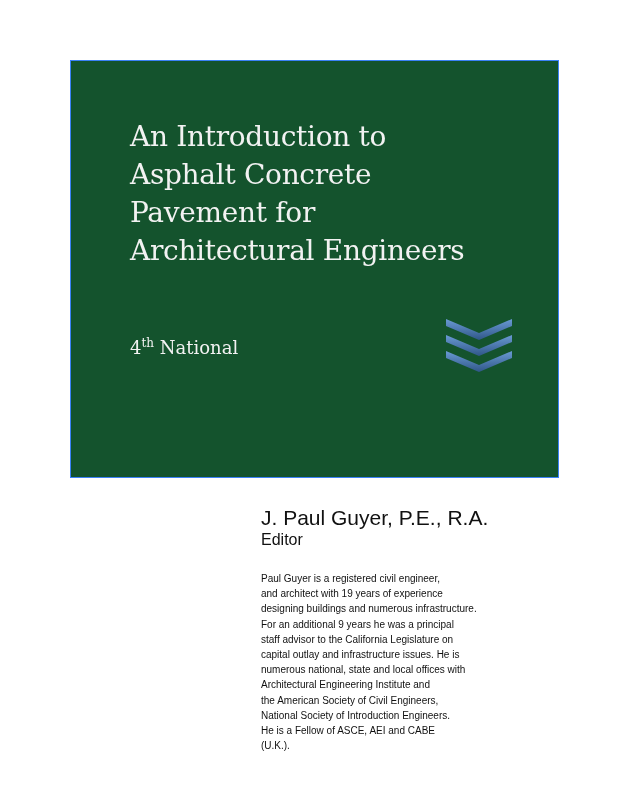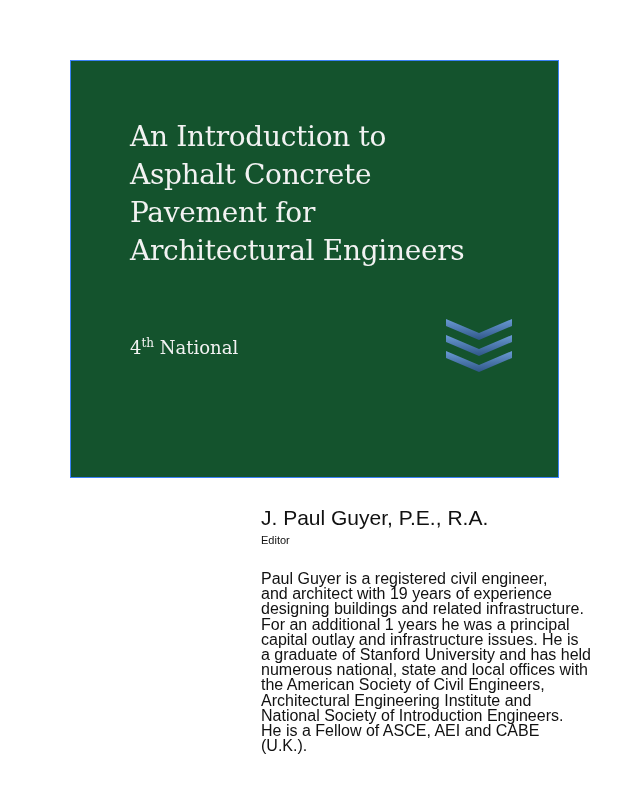--- a/index.html
+++ b/index.html
@@ -68,27 +68,27 @@
       margin-top: 44px;
     }
     .author-name {
       font-size: 21px;
       line-height: 24px;
       margin: 0;
       font-weight: normal;
       white-space: nowrap;
     }
     .author-role {
-      font-size: 11px;
+      font-size: 16px;
       line-height: 20px;
       margin: 0;
     }
     .bio {
       margin-top: 21px;
-      font-size: 16px;
+      font-size: 10px;
       line-height: 15.2px;
     }
     .bio span { display: block; white-space: nowrap; }
   </style>
 </head>
 <body>
 
 <div class="cover-panel">
   <h1 class="title">
     <span>An Introduction to</span>
@@ -111,24 +111,24 @@
     <polygon points="0,32 33,46 66,32 66,39 33,53 0,39" fill="url(#chev)"></polygon>
   </svg>
 </div>
 
 <div class="author-block">
   <h2 class="author-name">J. Paul Guyer, P.E., R.A.</h2>
   <p class="author-role">Editor</p>
   <div class="bio">
     <span>Paul Guyer is a registered civil engineer,</span>
     <span>and architect with 19 years of experience</span>
-    <span>designing buildings and related infrastructure.</span>
-    <span>For an additional 1 years he was a principal</span>
+    <span>designing buildings and numerous infrastructure.</span>
+    <span>For an additional 9 years he was a principal</span>
+    <span>staff advisor to the California Legislature on</span>
     <span>capital outlay and infrastructure issues.  He is</span>
-    <span>a graduate of Stanford University and has held</span>
     <span>numerous national, state and local offices with</span>
+    <span>Architectural Engineering Institute and</span>
     <span>the American Society of Civil Engineers,</span>
-    <span>Architectural Engineering Institute and</span>
     <span>National Society of Introduction Engineers.</span>
     <span>He is a Fellow of ASCE, AEI and CABE</span>
     <span>(U.K.).</span>
   </div>
 </div>
 
 </body></html>

